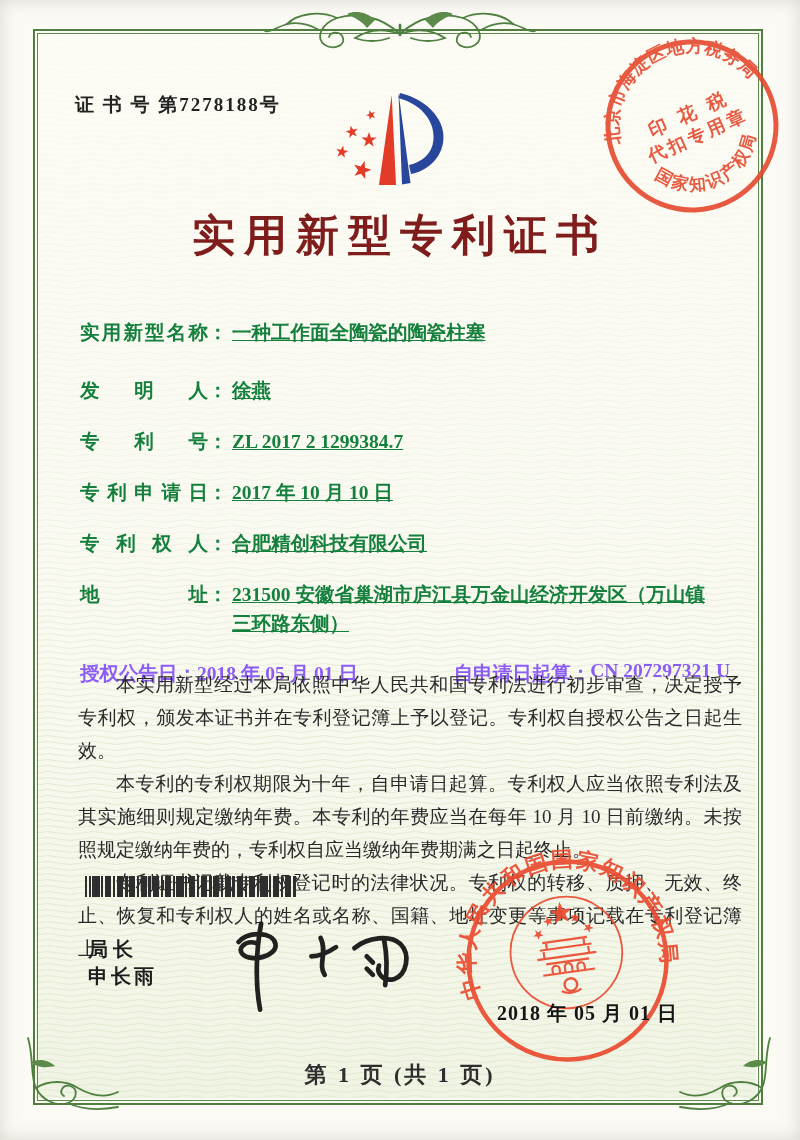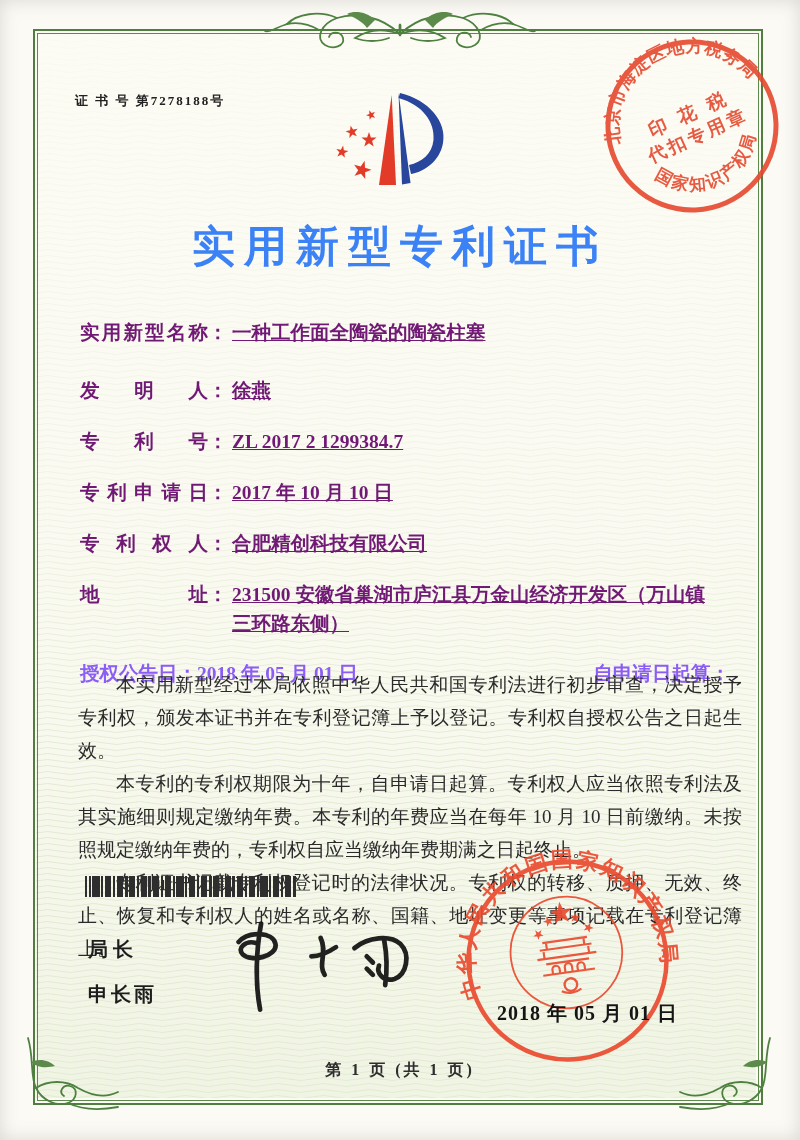--- a/index.html
+++ b/index.html
@@ -20,29 +20,29 @@
     border:2px solid #507e3f;
   }
   .frame-inner{
     position:absolute;inset:2px;
     border:1px solid #5d8a4b;
   }
   .waves{position:absolute;left:36px;top:32px;z-index:0;}
   
   .cert-no{
     position:absolute;left:75px;top:92px;
-    font-size:13px;letter-spacing:2px;color:#222;font-weight:600;z-index:3;
+    font-size:19px;letter-spacing:2px;color:#222;font-weight:600;z-index:3;
   }
   .logo{position:absolute;left:332px;top:86px;z-index:2;}
   .title{
-    position:absolute;left:0;right:0;top:218px;text-align:center;
-    font-size:43px;font-weight:700;letter-spacing:9px;color:#3b82f6;z-index:2;
+    position:absolute;left:0;right:0;top:207px;text-align:center;
+    font-size:43px;font-weight:700;letter-spacing:9px;color:#7f1d1d;z-index:2;
   }
   .fields{position:absolute;left:80px;top:318px;width:660px;z-index:2;}
-  .field-row{display:flex;margin-bottom:22px;font-size:19.5px;font-weight:600;color:#701a75;line-height:29px;}
+  .field-row{display:flex;margin-bottom:22px;font-size:19.5px;font-weight:600;color:#15803d;line-height:29px;}
   .field-row.first{margin-bottom:29px;}
   .f-label{width:128px;flex:none;text-align:justify;text-align-last:justify;}
   .f-colon{flex:none;width:24px;}
   .f-value{flex:1;max-width:492px;text-decoration:underline;}
   .grant-row{display:flex;margin-top:1px;font-size:19.5px;font-weight:600;color:#8b5cf6;}
   .grant-right{margin-left:auto;margin-right:10px;display:flex;}
   .paras{
     position:absolute;left:78px;top:668px;width:664px;z-index:2;
     font-size:19px;line-height:33px;color:#2a2a2a;text-align:justify;font-weight:500;
   }
@@ -52,31 +52,31 @@
     background:
       repeating-linear-gradient(90deg,#2e2e2e 0px,#2e2e2e 2px,rgba(0,0,0,0) 2px,rgba(0,0,0,0) 4px),
       repeating-linear-gradient(90deg,#2e2e2e 0px,#2e2e2e 1px,rgba(0,0,0,0) 1px,rgba(0,0,0,0) 7px),
       repeating-linear-gradient(90deg,rgba(0,0,0,0) 0px,rgba(0,0,0,0) 9px,#2e2e2e 9px,#2e2e2e 12px);
   }
   .officer{
     position:absolute;left:88px;top:936px;z-index:2;
     font-family:Liberation Sans, sans-serif;
     font-size:20px;font-weight:600;color:#1d1d1d;letter-spacing:5px;
   }
-  .officer .name{margin-top:18px;letter-spacing:3px;}
+  .officer .name{letter-spacing:3px;}
   .signature{position:absolute;left:214px;top:910px;z-index:3;}
   .office-seal{position:absolute;left:455px;top:848px;z-index:2;transform:rotate(-8deg);}
   .seal-date{
     position:absolute;left:497px;top:1000px;z-index:3;
     font-size:20px;font-weight:700;color:#151515;letter-spacing:1px;
   }
   .tax-stamp{position:absolute;left:592px;top:26px;z-index:4;transform:rotate(-24deg);}
   .footer{
     position:absolute;left:0;right:0;top:1060px;text-align:center;z-index:2;
-    font-size:16px;letter-spacing:3px;color:#2e2e2e;font-weight:600;
+    font-size:22px;letter-spacing:3px;color:#2e2e2e;font-weight:600;
   }
   .orn-top{position:absolute;left:263px;top:8px;z-index:1;}
   .orn-bl{position:absolute;left:22px;top:1030px;z-index:1;}
   .orn-br{position:absolute;left:676px;top:1030px;z-index:1;transform:scaleX(-1);}
   svg text{font-family:"Liberation Serif","DejaVu Serif",serif;}
 </style>
 </head>
 <body>
 
 <div class="page">
@@ -190,20 +190,21 @@
         <span class="f-colon">：</span>
         <span class="f-value">231500 安徽省巢湖市庐江县万金山经济开发区（万山镇三环路东侧）</span>
     </div>
     <div class="grant-row">
       <span>授权公告日</span>
         <span>：</span>
         <span>2018 年 05 月 01 日</span>
       <span class="grant-right">
           <span>自申请日起算</span>
           <span>：</span>
+          <span>CN 207297321 U</span>
         </span>
     </div>
   </div>
 
   <div class="paras">
     <p>本实用新型经过本局依照中华人民共和国专利法进行初步审查，决定授予专利权，颁发本证书并在专利登记簿上予以登记。专利权自授权公告之日起生效。</p>
     <p>本专利的专利权期限为十年，自申请日起算。专利权人应当依照专利法及其实施细则规定缴纳年费。本专利的年费应当在每年 10 月 10 日前缴纳。未按照规定缴纳年费的，专利权自应当缴纳年费期满之日起终止。</p>
     <p>专利证书记载专利权登记时的法律状况。专利权的转移、质押、无效、终止、恢复和专利权人的姓名或名称、国籍、地址变更等事项记载在专利登记簿上。</p>
   </div>
 

